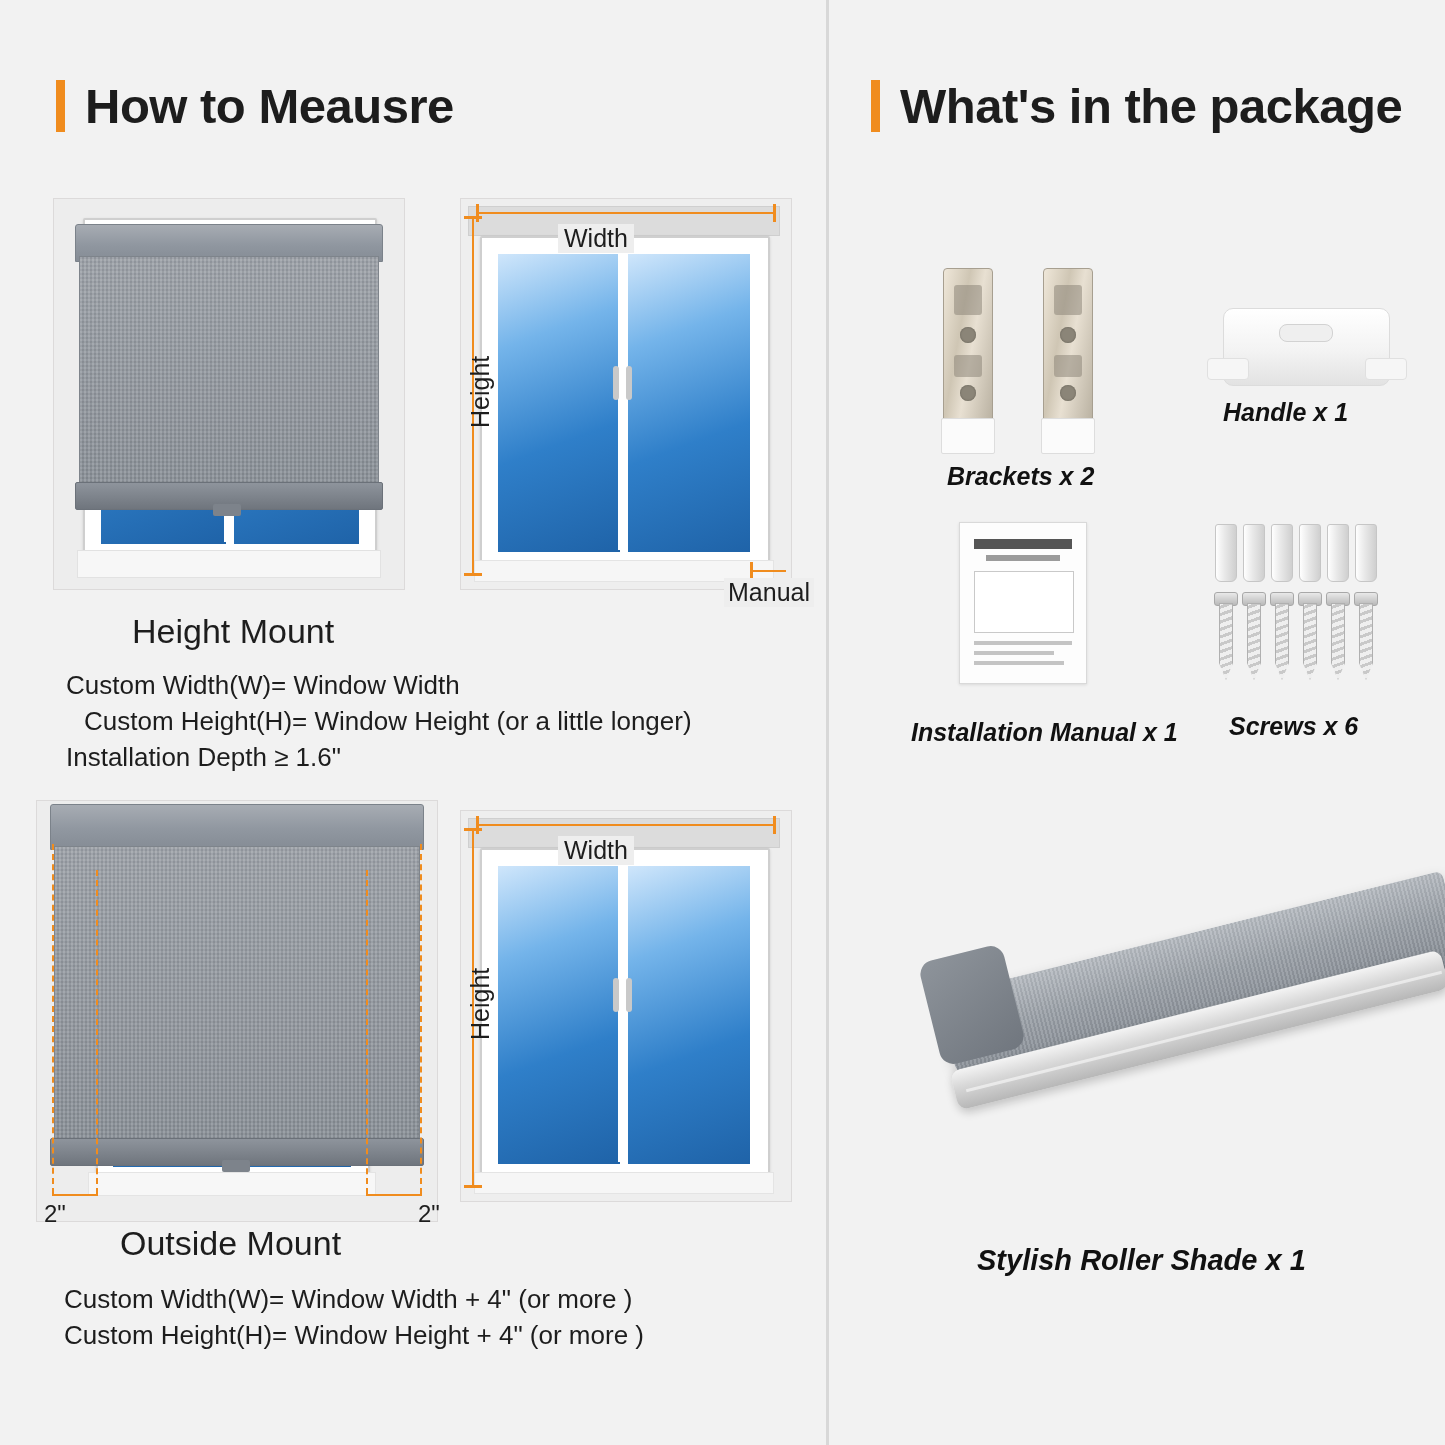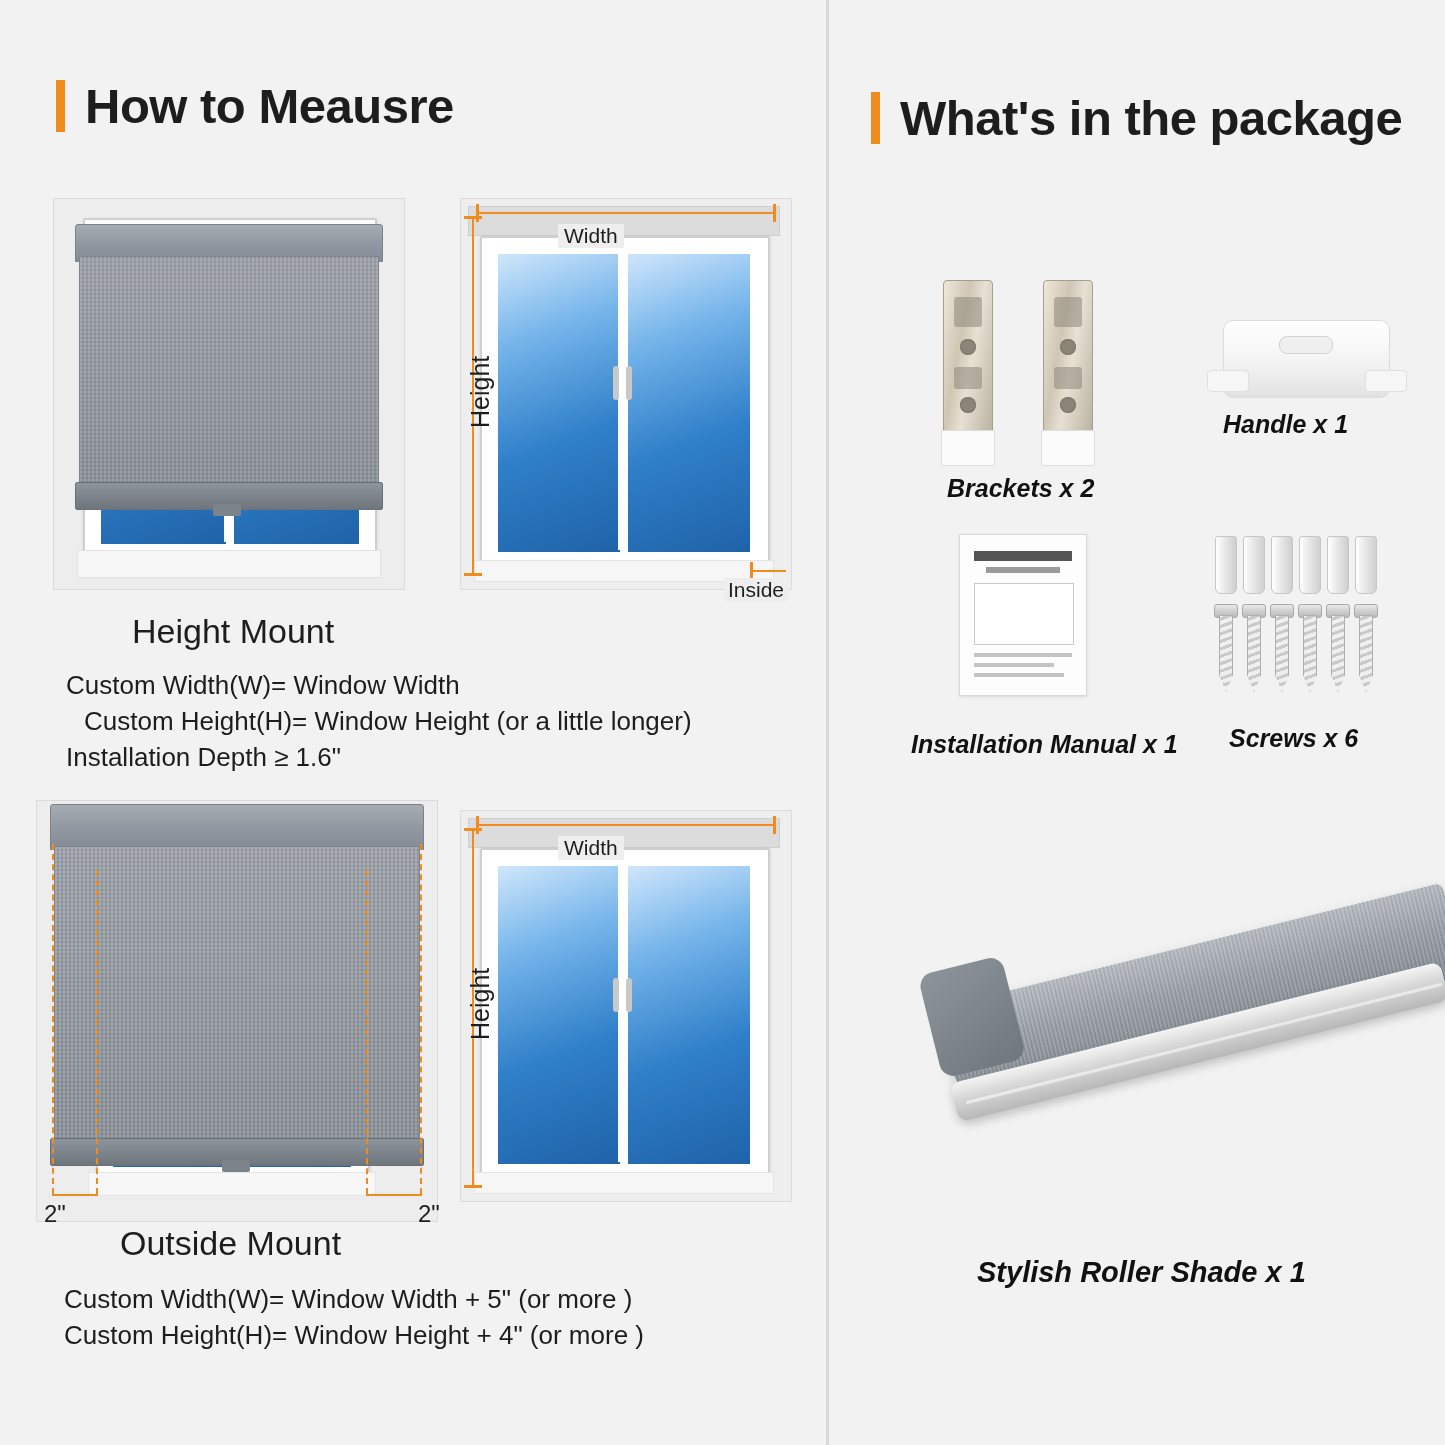--- a/index.html
+++ b/index.html
@@ -71,36 +71,36 @@
   }
   .shade-rail{
     position:absolute;
     background:linear-gradient(180deg,#8e949c 0%,#6f757d 100%);
     border:1px solid #6b7179;border-radius:2px;
   }
   .rail-tab{position:absolute;background:#7d838b;border-radius:2px;}
 
   
   .meas-label{
-    position:absolute;font-size:21px;color:#1d1d1d;background:transparent;white-space:nowrap;
+    position:absolute;font-size:25px;color:#1d1d1d;background:transparent;white-space:nowrap;
   }
   .meas-vert{
     position:absolute;font-size:25px;color:#1d1d1d;white-space:nowrap;
     transform:rotate(-90deg);transform-origin:left top;
   }
   .arrow-h{position:absolute;height:2px;background:#f08c1e;}
   .arrow-v{position:absolute;width:2px;background:#f08c1e;}
   .tick{position:absolute;background:#f08c1e;}
   .dash-v{
     position:absolute;width:0;border-left:2px dashed #f08c1e;
   }
   .inch-label{position:absolute;font-size:24px;color:#1d1d1d;}
 
   
-  .right-col{position:absolute;left:829px;top:12px;width:616px;height:1306px;}
+  .right-col{position:absolute;left:829px;top:0;width:616px;height:1306px;}
 
   .pkg-caption{
     position:absolute;font-size:25px;font-weight:bold;font-style:italic;color:#111;
     white-space:nowrap;
   }
   .pkg-caption.big{font-size:29px;}
 
   
   .bracket{
     position:absolute;width:48px;height:160px;
@@ -245,21 +245,21 @@
       <div class="tick" style="left:323px;top:6px;width:3px;height:18px;"></div>
       <div class="meas-label" style="left:108px;top:26px;background:#eeeeee;padding:0 6px;">Width</div>
 
       <div class="arrow-v" style="left:22px;top:18px;height:360px;"></div>
       <div class="tick" style="left:14px;top:18px;width:18px;height:3px;"></div>
       <div class="tick" style="left:14px;top:375px;width:18px;height:3px;"></div>
       <div class="meas-vert" style="left:16px;top:230px;">Height</div>
 
       <div class="arrow-h" style="left:300px;top:372px;width:36px;"></div>
       <div class="tick" style="left:300px;top:364px;width:3px;height:18px;"></div>
-      <div class="meas-label" style="left:274px;top:380px;background:#eeeeee;padding:0 4px;">Inside</div>
+      <div class="meas-label" style="left:274px;top:380px;background:#eeeeee;padding:0 4px;">Manual</div>
     </div>
 
     <div class="mount-caption" style="left:132px;top:612px;">Height Mount</div>
     <div class="spec-line" style="left:66px;top:670px;">Custom Width(W)= Window Width</div>
     <div class="spec-line" style="left:84px;top:706px;">Custom Height(H)= Window Height (or a little longer)</div>
     <div class="spec-line" style="left:66px;top:742px;">Installation Depth ≥ 1.6"</div>
 
     <div class="illus" style="left:36px;top:800px;width:400px;height:420px;">
       <div class="wall" style="left:0;top:0;width:400px;height:420px;background:#ededed;"></div>
 
@@ -301,21 +301,21 @@
       <div class="tick" style="left:323px;top:6px;width:3px;height:18px;"></div>
       <div class="meas-label" style="left:108px;top:26px;background:#eeeeee;padding:0 6px;">Width</div>
 
       <div class="arrow-v" style="left:22px;top:18px;height:360px;"></div>
       <div class="tick" style="left:14px;top:18px;width:18px;height:3px;"></div>
       <div class="tick" style="left:14px;top:375px;width:18px;height:3px;"></div>
       <div class="meas-vert" style="left:16px;top:230px;">Height</div>
     </div>
 
     <div class="mount-caption" style="left:120px;top:1224px;">Outside Mount</div>
-    <div class="spec-line" style="left:64px;top:1284px;">Custom Width(W)= Window Width + 5" (or more )</div>
+    <div class="spec-line" style="left:64px;top:1284px;">Custom Width(W)= Window Width + 4" (or more )</div>
     <div class="spec-line" style="left:64px;top:1320px;text-align:center;">Custom Height(H)= Window Height + 4" (or more )</div>
   </div>
 
   <div class="right-col">
 
     <div class="section-title" style="left:42px;top:78px;">
       <span class="title-bar"></span>
       <span>What's in the package</span>
     </div>
 

